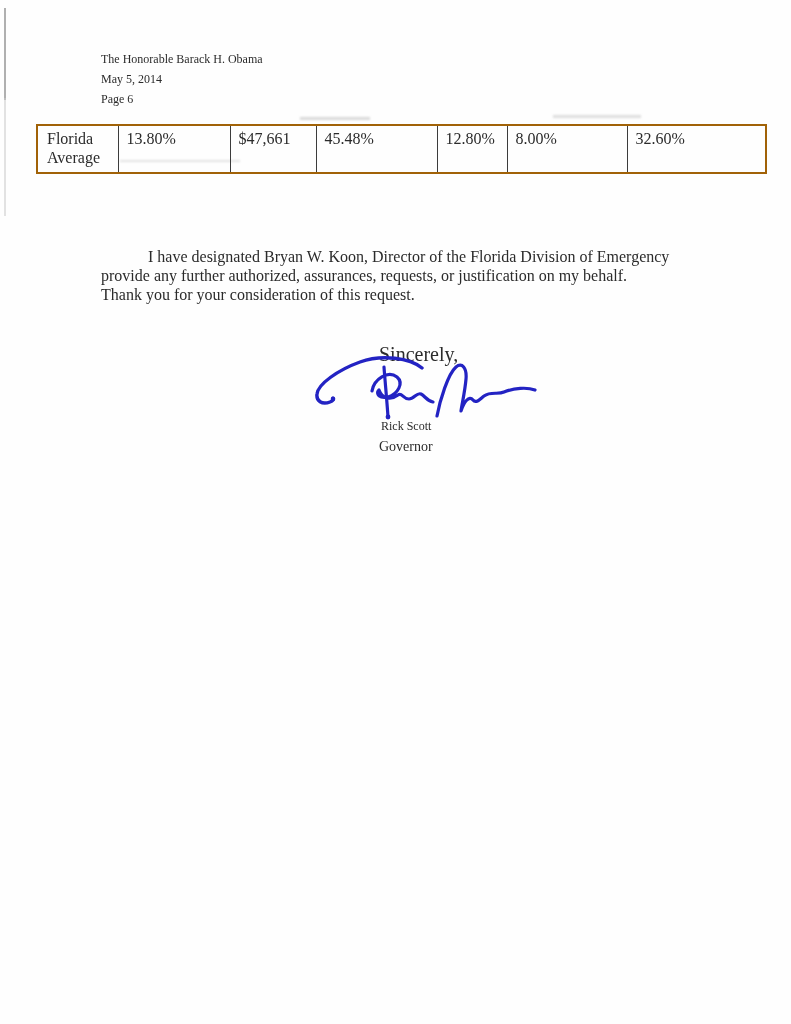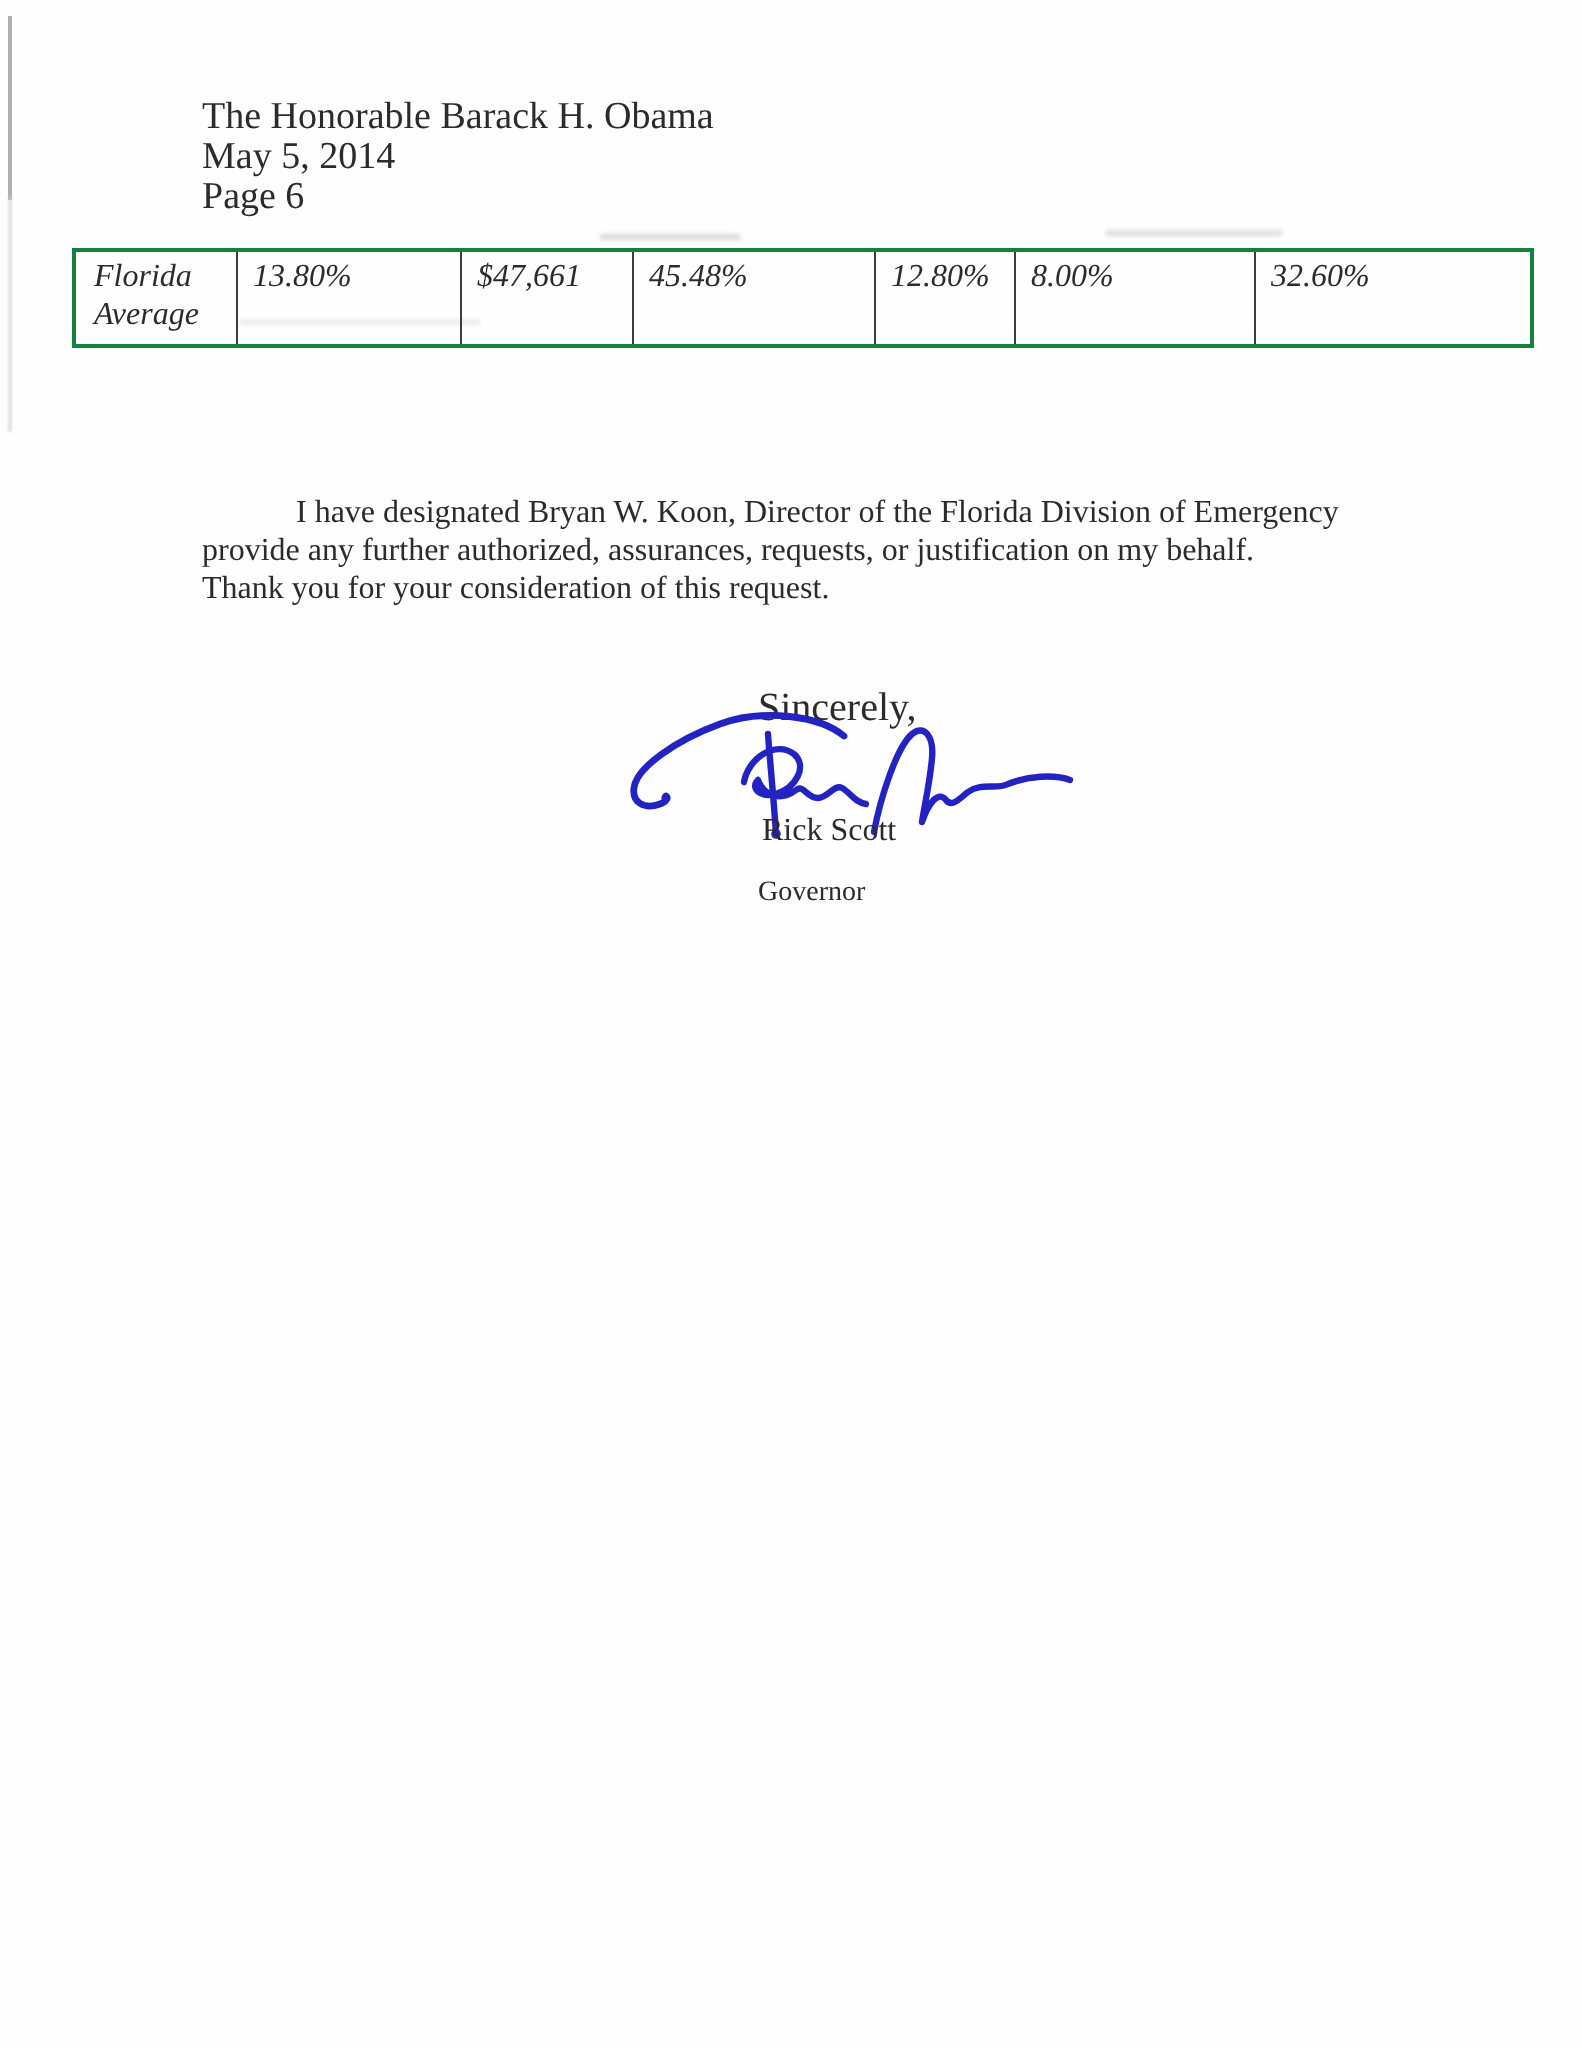--- a/index.html
+++ b/index.html
@@ -5,45 +5,45 @@
   html,body{margin:0;padding:0;background:#e8e8e8;}
   .page{
     position:relative;
     width:791px;height:1024px;
     background:#fefefe;
     font-family:"Liberation Serif","DejaVu Serif",serif;
     color:#2b2b2b;
     overflow:hidden;
   }
   
-  .header{position:absolute;left:101px;top:49px;font-size:19px;line-height:20px;}
+  .header{position:absolute;left:101px;top:49px;font-size:12px;line-height:20px;}
   
   .stats-table{
     position:absolute;left:36px;top:124px;
     border-collapse:collapse;table-layout:fixed;
     width:729px;
     font-size:16px;line-height:19px;
   }
   .stats-table td{
     border:1px solid #3c3c3c;
     vertical-align:top;
     padding:3px 6px 3px 8px;
     height:40px;
     overflow:hidden;
   }
-  .stats-table{border:2px solid #15803d;font-style:italic;}
+  .stats-table{border:2px solid #a16207;}
   .stats-table td.lbl{padding-left:9px;}
   
   .body-par{position:absolute;left:101px;top:247px;width:660px;font-size:16px;}
   .body-line{white-space:pre;line-height:19.2px;}
   .body-line.indent{padding-left:47px;}
   
   .closing{position:absolute;left:379px;top:343px;font-size:20px;}
   .signature-svg{position:absolute;left:308px;top:355px;width:232px;height:68px;}
-  .sig-name{position:absolute;left:381px;top:407px;font-size:16px;}
+  .sig-name{position:absolute;left:381px;top:419px;font-size:12px;}
   .sig-title{position:absolute;left:379px;top:439px;font-size:14px;}
   
   .enclosures{position:absolute;left:101px;top:498px;font-size:16px;line-height:19.5px;}
   .enclosures div{white-space:pre;}
   
   .edge-line{position:absolute;left:4px;top:8px;width:2px;height:92px;background:#979797;opacity:.75;filter:blur(.3px);}
   .edge-line-faint{position:absolute;left:4px;top:98px;width:2px;height:118px;background:#cccccc;opacity:.55;filter:blur(.6px);}
   .scan-dash-1{position:absolute;left:300px;top:117px;width:70px;height:3px;background:#d9d9d9;filter:blur(1px);}
   .scan-dash-2{position:absolute;left:553px;top:115px;width:88px;height:3px;background:#dedede;filter:blur(1px);}
   .scan-dash-3{position:absolute;left:120px;top:160px;width:120px;height:2px;background:#e3e3e3;filter:blur(1px);}

